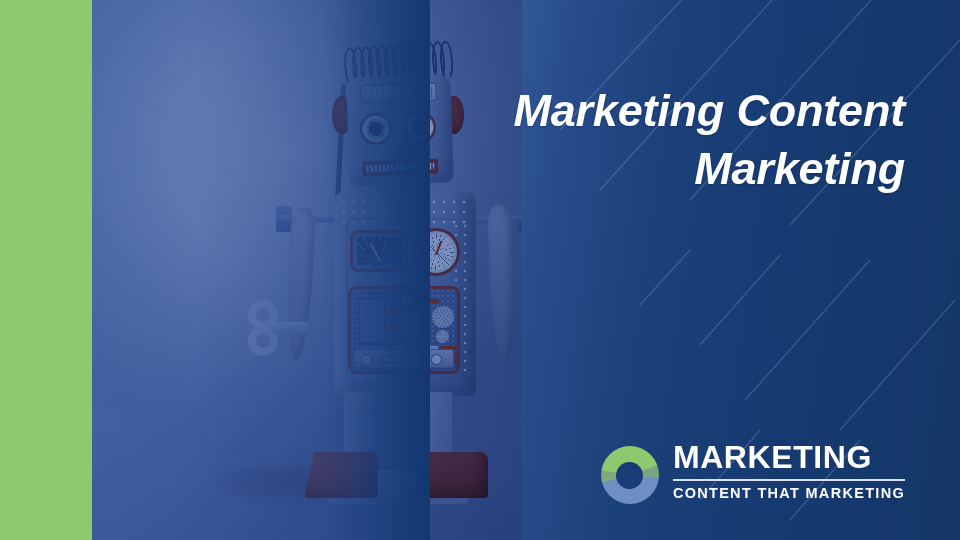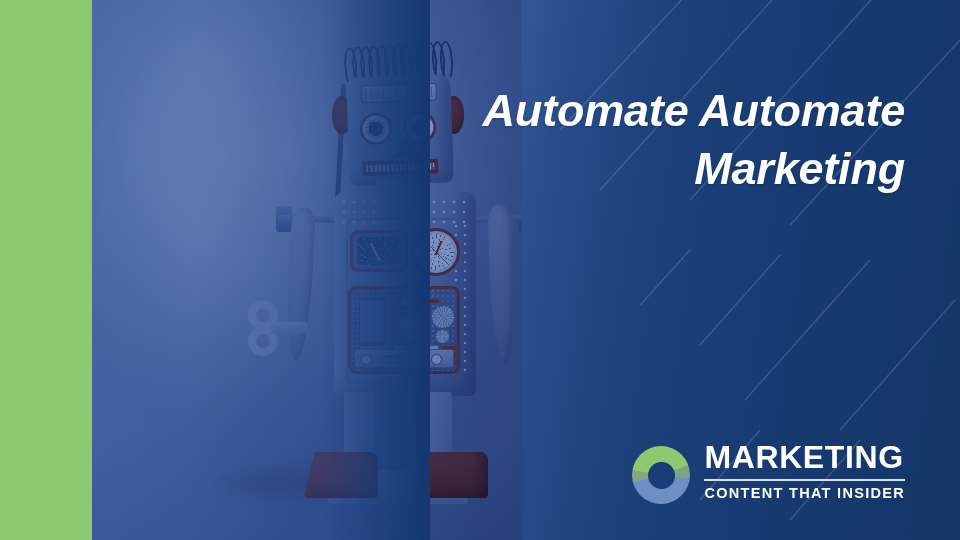--- a/index.html
+++ b/index.html
@@ -692,29 +692,29 @@
       <line x1="870" y1="260" x2="745" y2="400"></line>
       <line x1="955" y1="300" x2="840" y2="430"></line>
       <line x1="760" y1="430" x2="700" y2="500"></line>
       <line x1="860" y1="440" x2="790" y2="520"></line>
     </g>
   </svg>
 
   <div class="green-bar"></div>
 
   <div class="title">
-    <span class="ln">Automate Automate</span>
+    <span class="ln">Marketing Content</span>
     <span class="ln">Marketing</span>
   </div>
 
   <div class="logo">
     <div class="logo-mark">
       <div class="ring-outer"></div>
       <div class="ring-hole"></div>
     </div>
     <div class="logo-text">
       <div class="logo-l1">MARKETING</div>
       <div class="logo-rule"></div>
-      <div class="logo-l3">CONTENT THAT INSIDER</div>
+      <div class="logo-l3">CONTENT THAT MARKETING</div>
     </div>
   </div>
 
 </div>
 
 </body></html>

